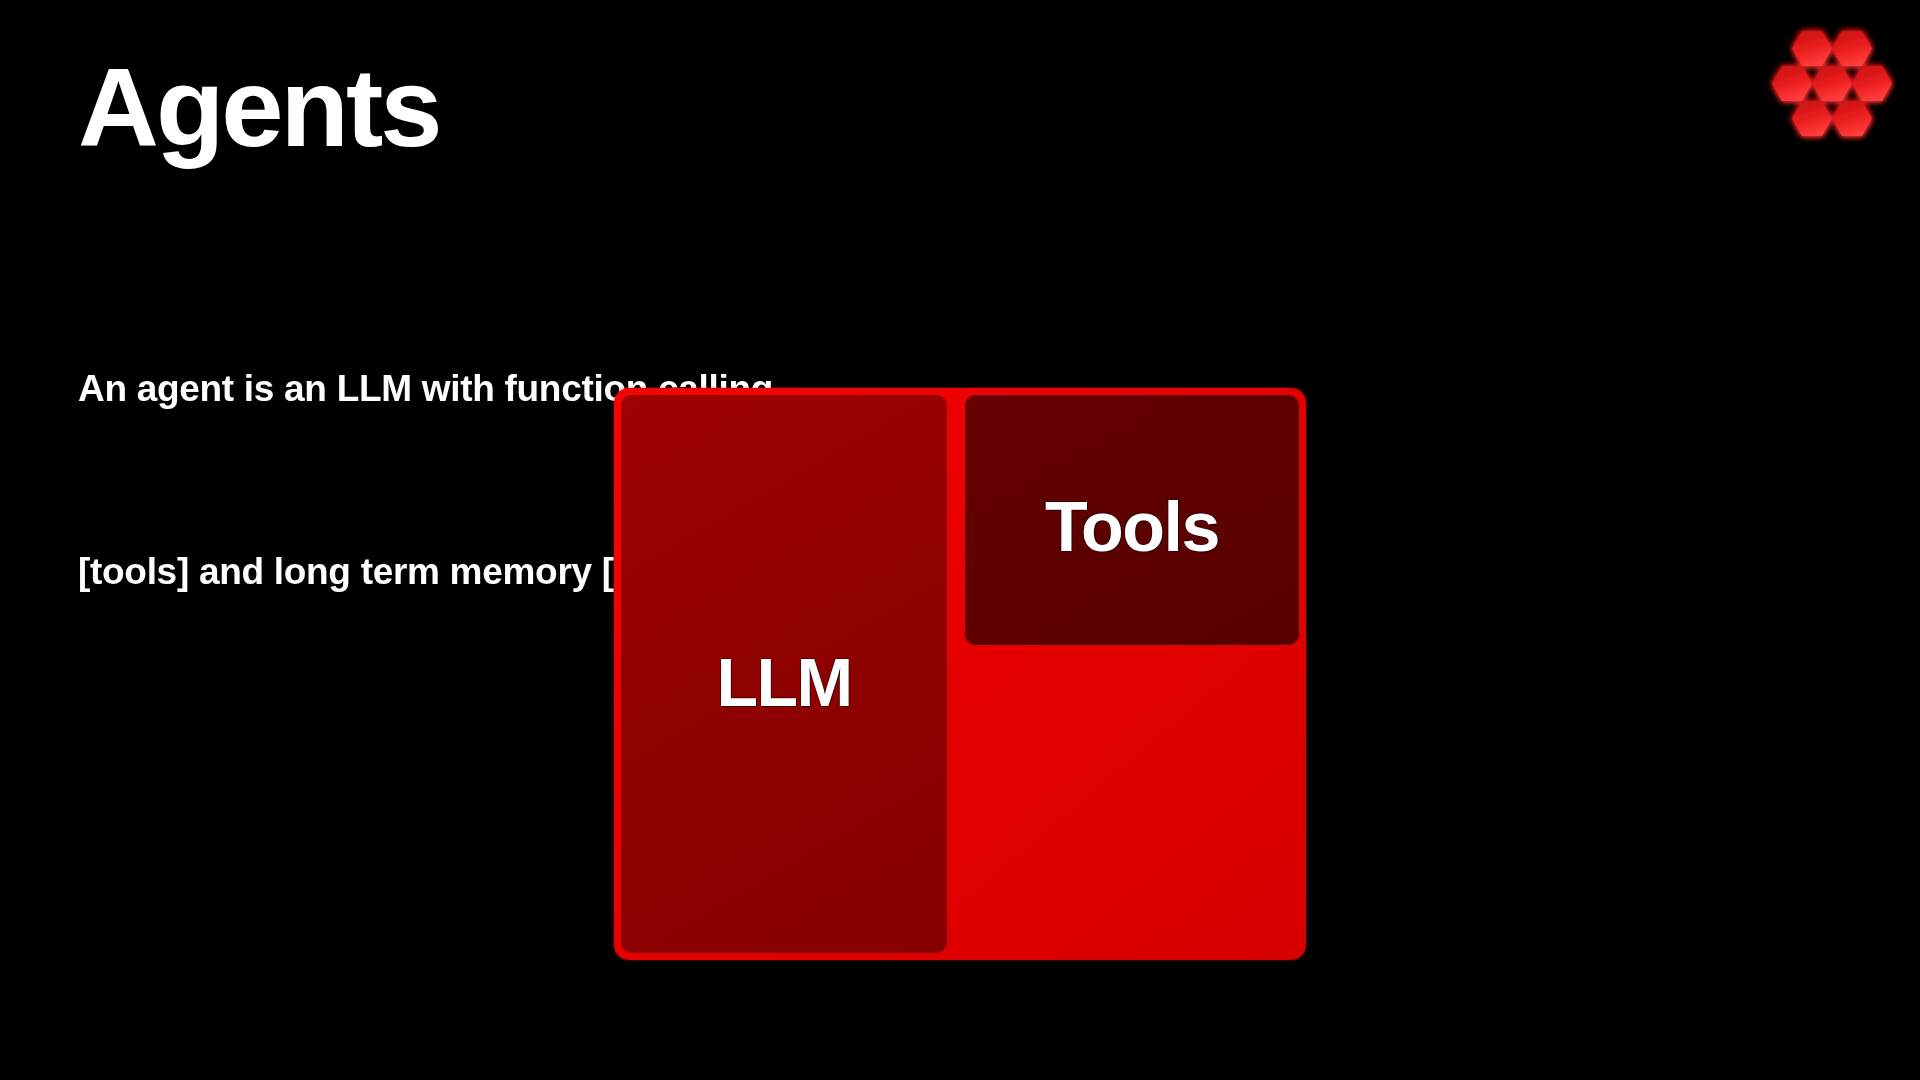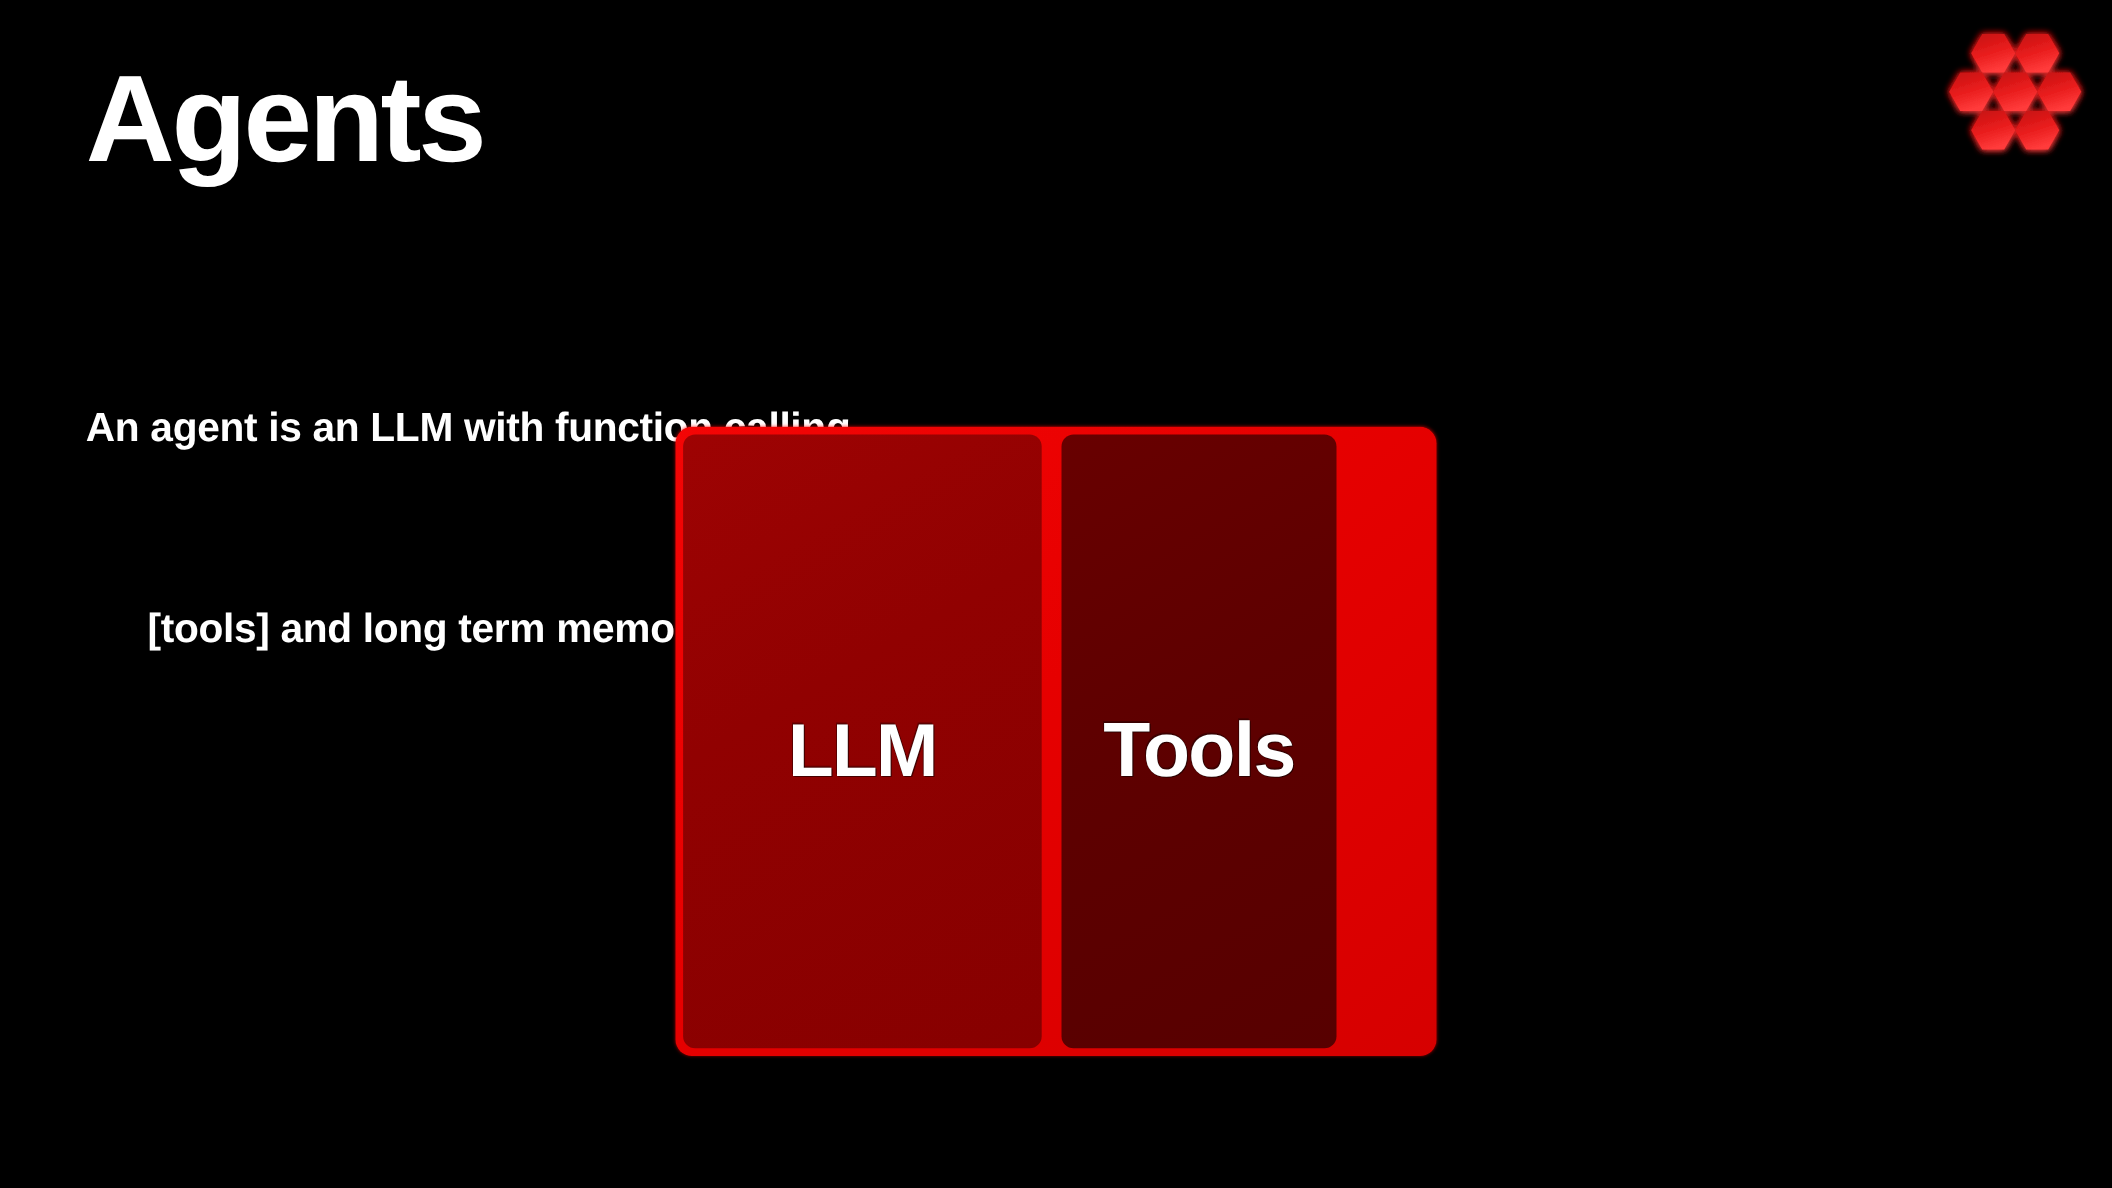--- a/index.html
+++ b/index.html
@@ -14,21 +14,20 @@
     overflow: hidden;
     font-family: "Liberation Sans", sans-serif;
     -webkit-font-smoothing: antialiased;
   }
 
   .slide {
     position: relative;
     width: 1920px;
     height: 904px;
     background: #000000;
-    text-align: right;
   }
 
   
   .title {
     position: absolute;
     left: 78px;
     top: 52px;
     font-size: 112px;
     line-height: 1.0;
     font-weight: 700;
@@ -105,20 +104,21 @@
   }
   .panel-llm .panel-label {
     font-size: 68px;
     margin-top: 16px;
   }
 
   
   .right-col {
     flex: 1 1 auto;
     display: flex;
+    flex-direction: column;
     gap: 27px;
     height: 100%;
   }
 
   .panel-tools {
     flex: 0 0 250px;
     background: linear-gradient(150deg, #680000 0%, #5e0000 45%, #570000 100%);
   }
   .panel-tools .panel-label {
     font-size: 70px;

